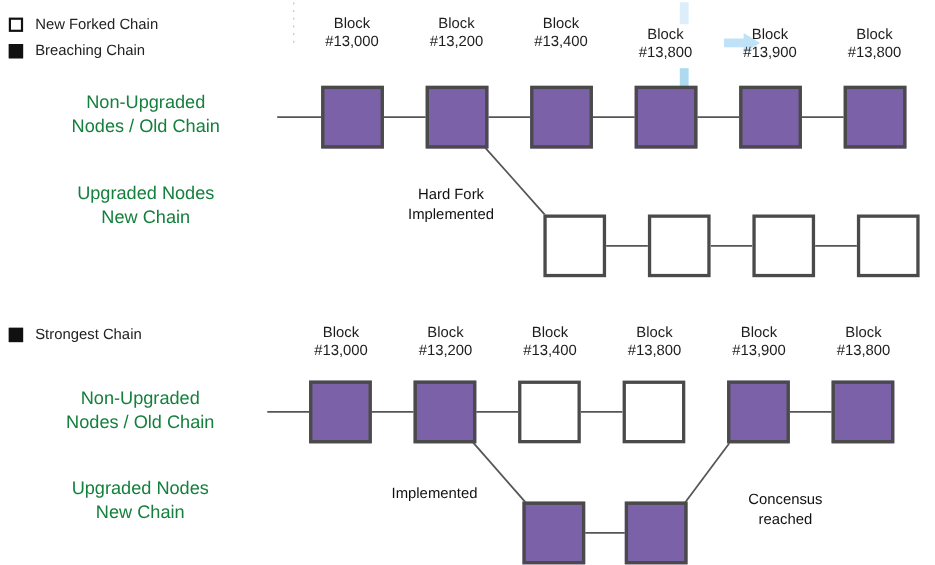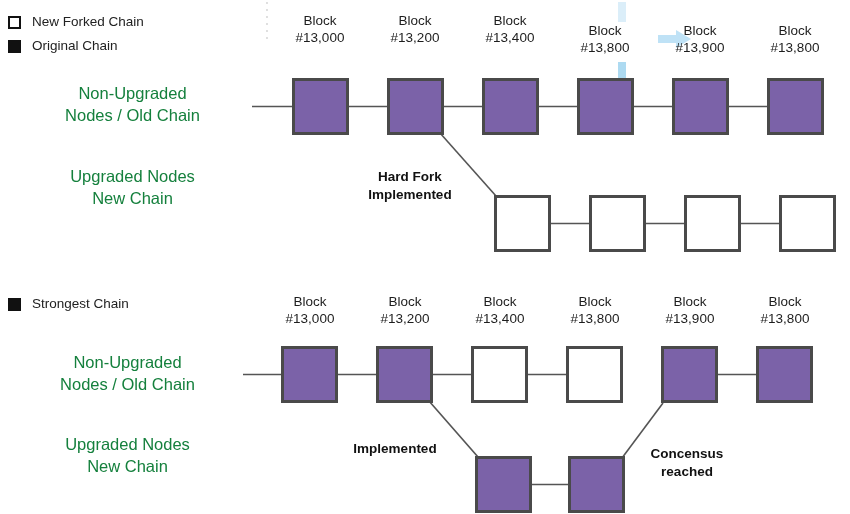--- a/index.html
+++ b/index.html
@@ -27,21 +27,21 @@
 
   
   .block{position:absolute;width:57px;height:57px;box-sizing:border-box;border:3px solid #4a4a4a;}
   .block.purple{background:#7b62a8;}
   .block.white{background:#ffffff;}
 
   
   .caption{position:absolute;width:90px;text-align:center;font-size:13.5px;line-height:1.28;color:#1d1d1d;}
 
   
-  .note{position:absolute;text-align:center;font-size:13.5px;font-weight:bold;line-height:1.3;color:#111;white-space:nowrap;}
+  .note{position:absolute;text-align:center;font-size:13.5px;font-weight:normal;line-height:1.3;color:#111;white-space:nowrap;}
 
   
   .ghost{position:absolute;pointer-events:none;}
 </style>
 </head>
 <body>
 
 <div class="stage">
 
   <svg class="wires" viewBox="0 0 850 514">
@@ -85,21 +85,21 @@
     <polygon points="18,2 18,20 33,11" fill="#bfe2f6"></polygon>
   </svg>
 
   <div class="legend" style="left:8px;top:12px;">
     <div class="legend-row">
       <span class="swatch hollow"></span>
       <span class="legend-label">New Forked Chain</span>
     </div>
     <div class="legend-row">
       <span class="swatch filled"></span>
-      <span class="legend-label">Original Chain</span>
+      <span class="legend-label">Breaching Chain</span>
     </div>
   </div>
 
   <div class="rowlabel" style="left:25px;top:83px;width:215px;">
     <div>Non-Upgraded</div>
     <div>Nodes / Old Chain</div>
   </div>
 
   <div class="rowlabel" style="left:25px;top:166px;width:215px;">
     <div>Upgraded Nodes</div>
@@ -194,21 +194,21 @@
   <div class="block purple" style="left:376px;top:346px;"></div>
   <div class="block white" style="left:471px;top:346px;"></div>
   <div class="block white" style="left:566px;top:346px;"></div>
   <div class="block purple" style="left:661px;top:346px;"></div>
   <div class="block purple" style="left:756px;top:346px;"></div>
 
   <div class="note" style="left:340px;top:440px;width:110px;">
     <div>Implemented</div>
   </div>
 
-  <div class="note" style="left:617px;top:445px;width:140px;">
+  <div class="note" style="left:644px;top:445px;width:140px;">
     <div>Concensus</div>
     <div>reached</div>
   </div>
 
   <div class="block purple" style="left:475px;top:456px;"></div>
   <div class="block purple" style="left:568px;top:456px;"></div>
 
 </div>
 
 </body></html>

